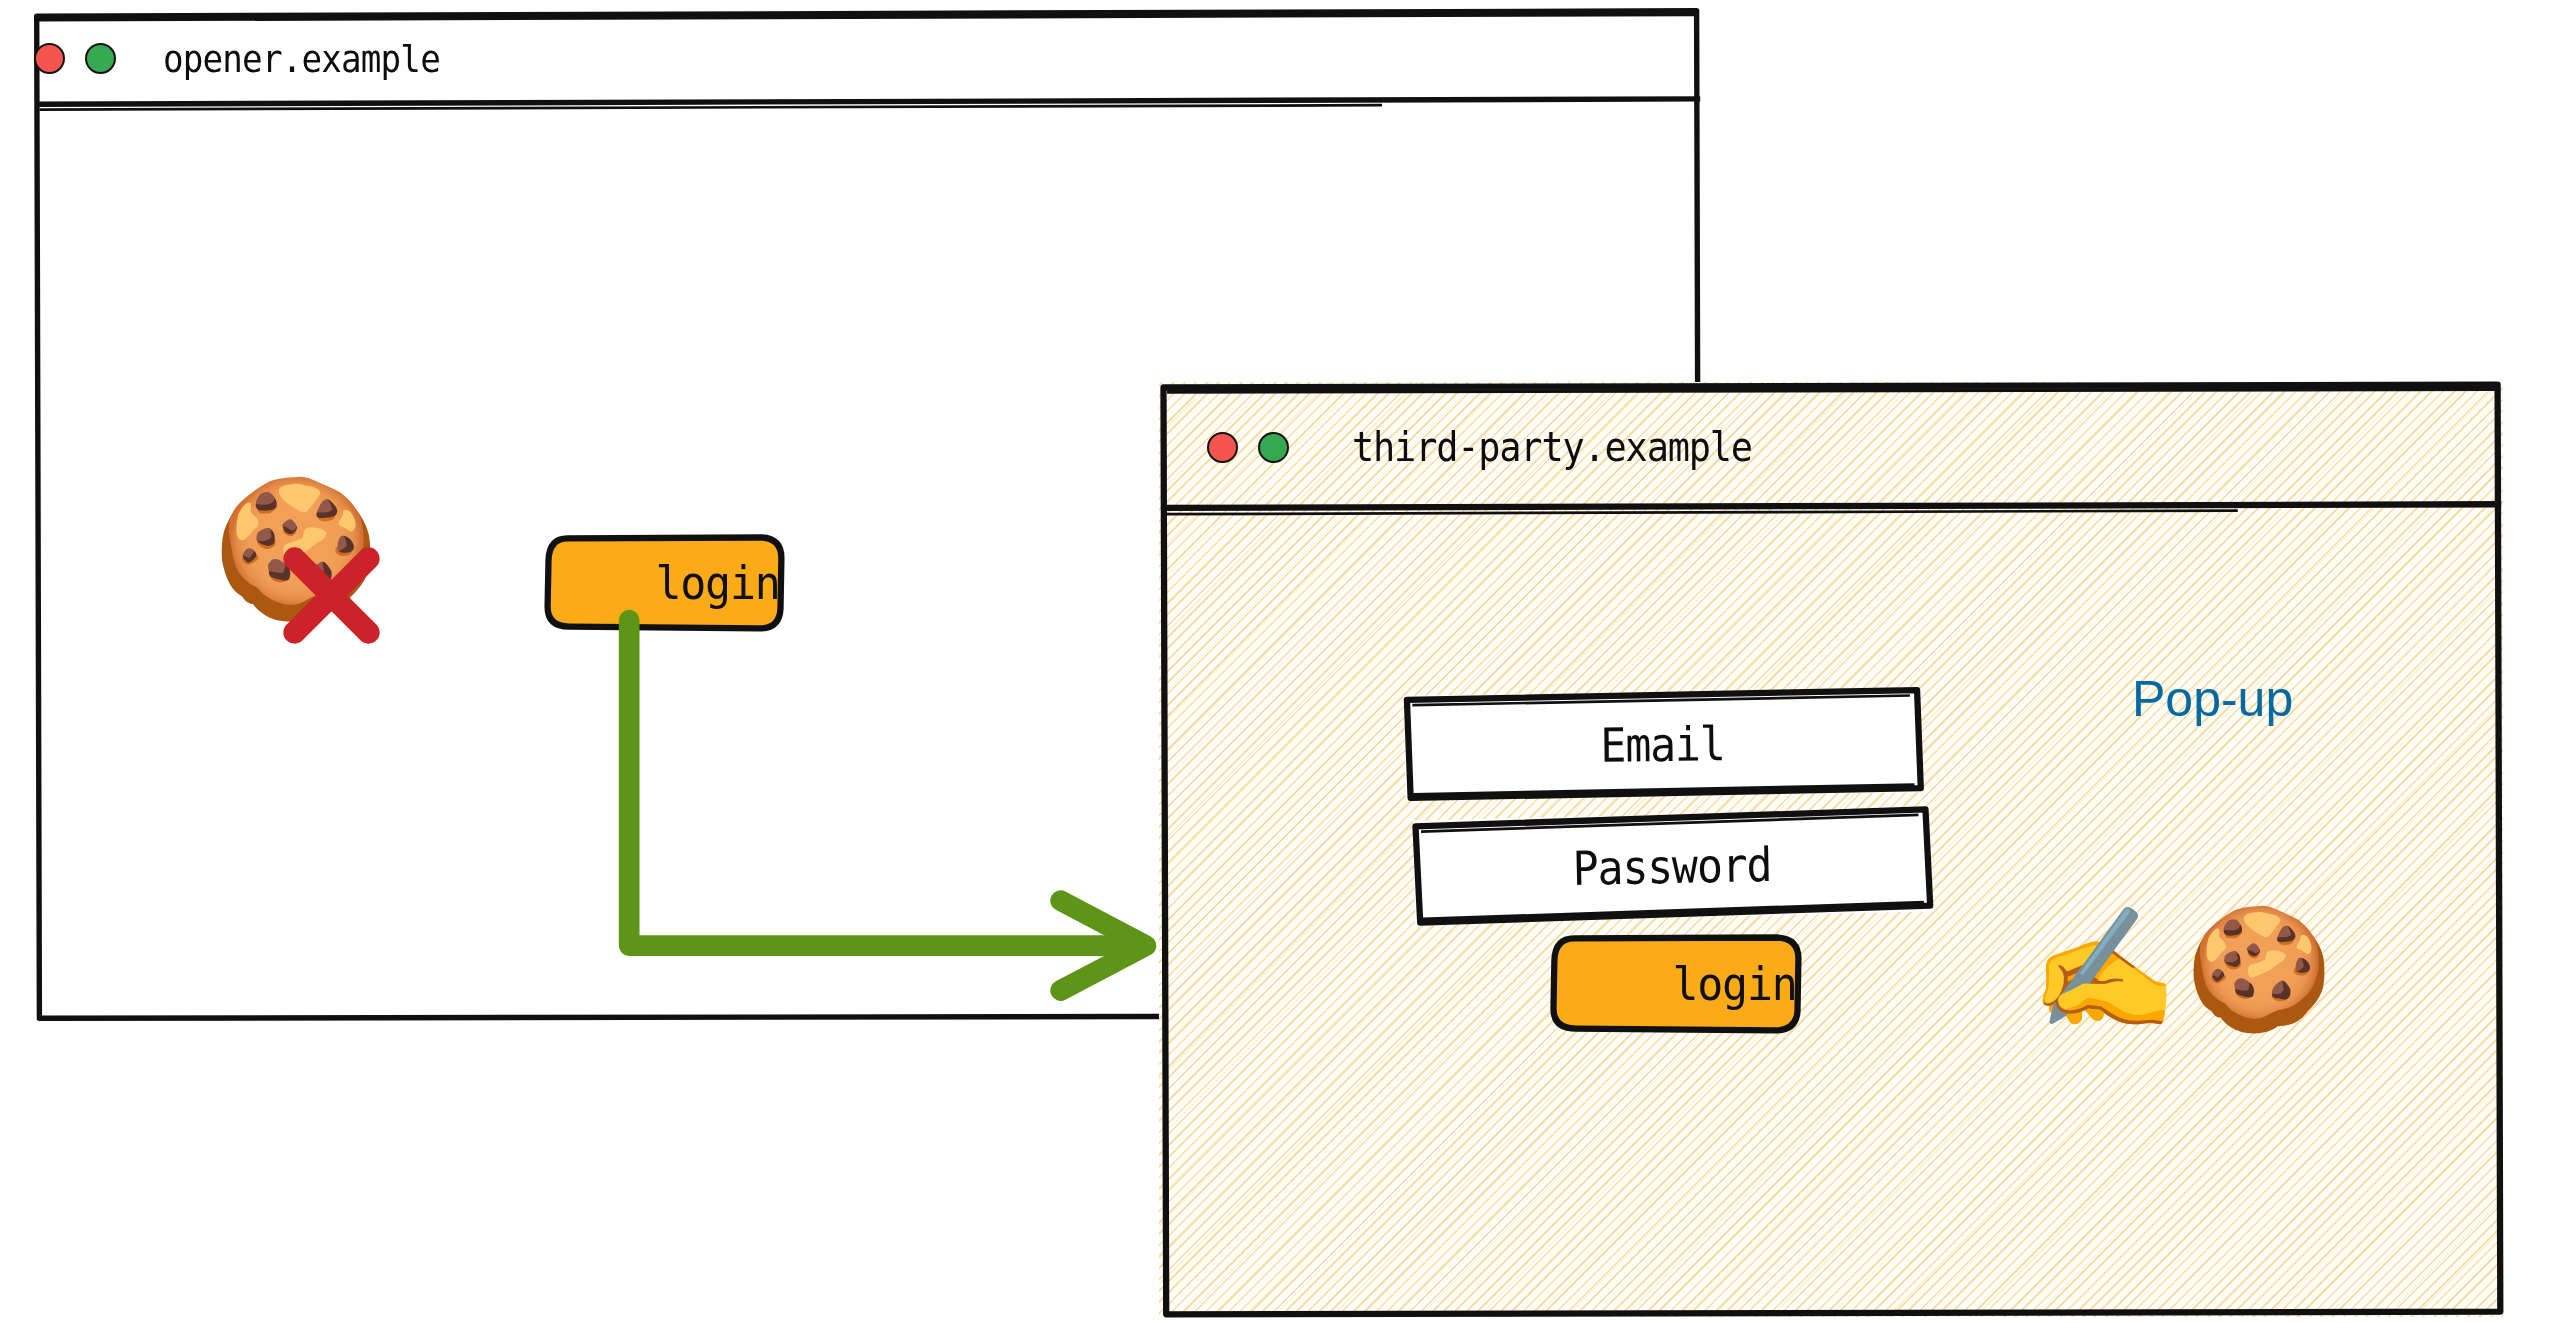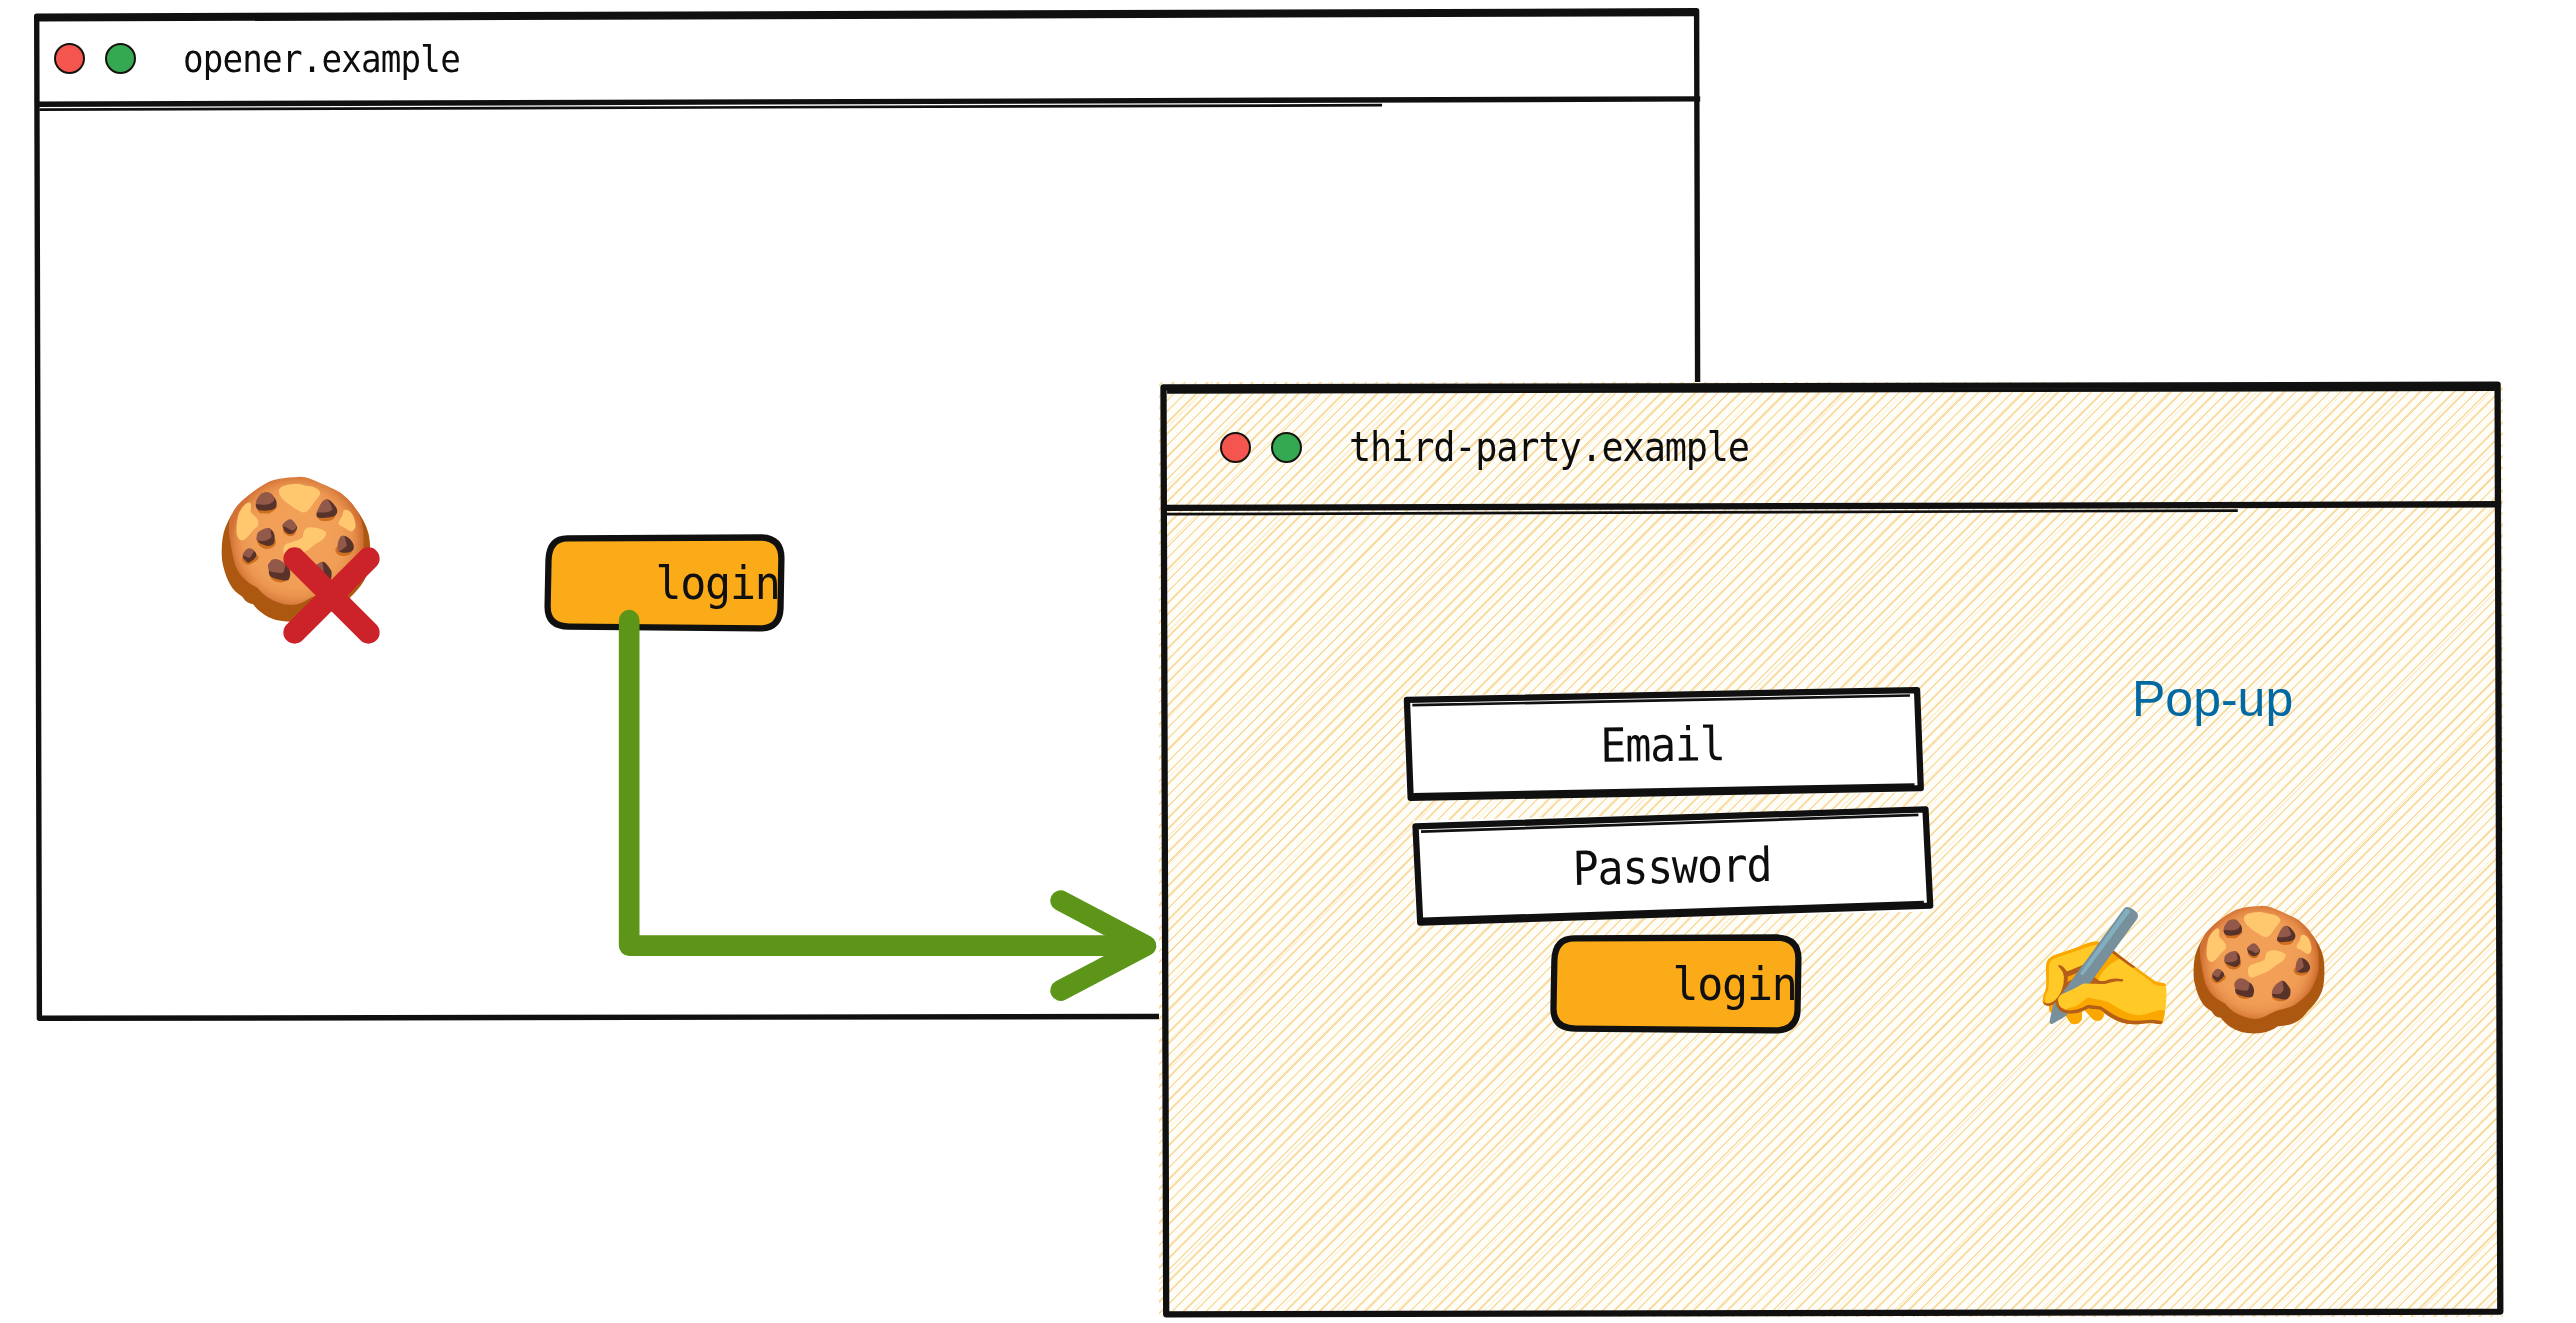--- a/index.html
+++ b/index.html
@@ -58,21 +58,20 @@
     height: 1012px;
     background: #ffffff;
   }
   #opener-titlebar {
     position: absolute;
     left: 0; top: 0;
     width: 100%;
     height: 99px;
     display: flex;
     align-items: center;
-    padding-left: 20px;
     text-align: right;
   }
   .dots {
     display: flex;
     align-items: center;
     gap: 20px;
   }
   .dot {
     width: 31px; height: 31px;
     border-radius: 50%;
@@ -182,26 +181,27 @@
     top: 382px;
     width: 1344px;
     height: 935px;
   }
   #popup-surface {
     position: absolute;
     inset: 0;
   }
   #popup-titlebar {
     position: absolute;
-    left: 16px; top: 0;
+    left: 3px; top: 0;
     width: 100%;
     height: 130px;
     display: flex;
     align-items: center;
     padding-left: 45px;
+    gap: 16px;
   }
   #popup-window .win-title {
     font-size: 41px;
     letter-spacing: -1.3px;
   }
 
   
   .field {
     position: absolute;
     display: flex;

